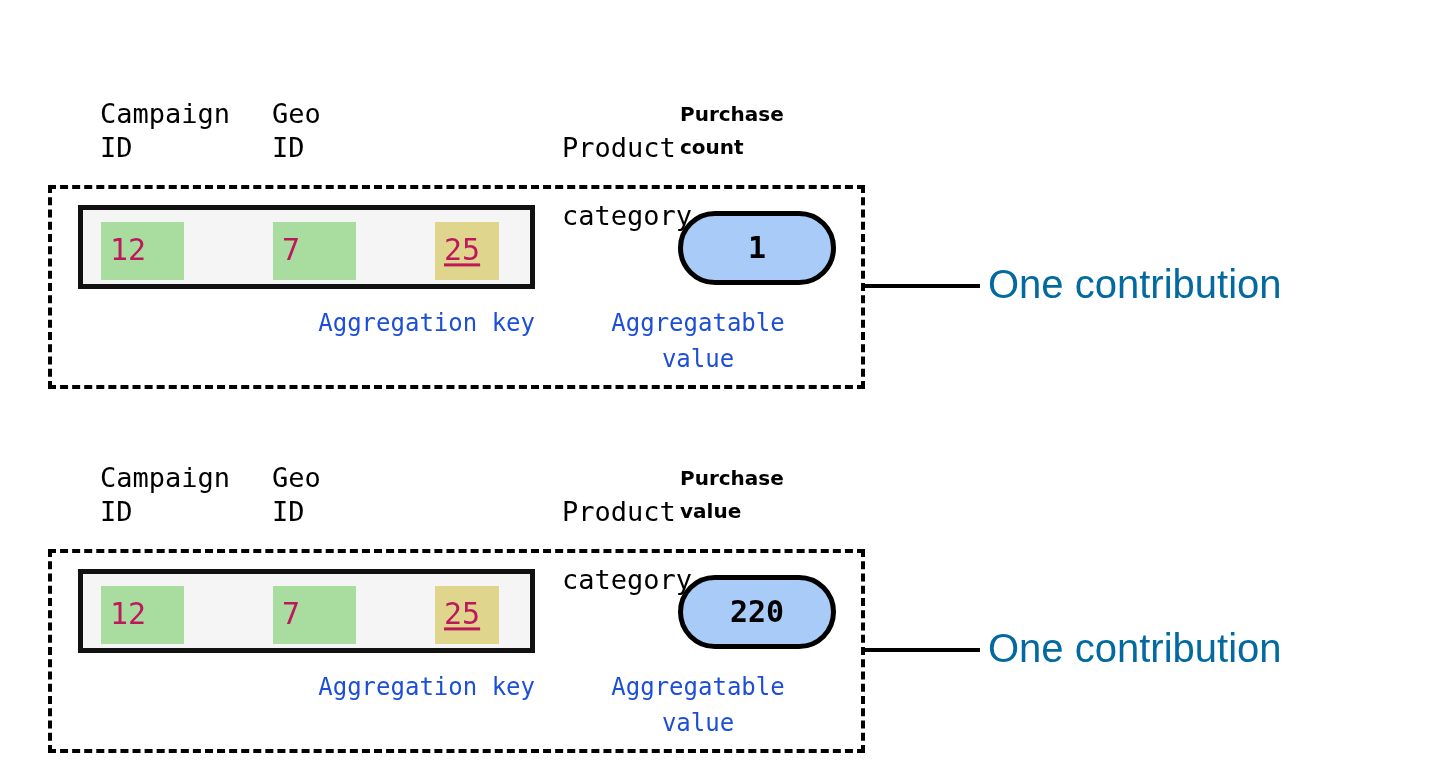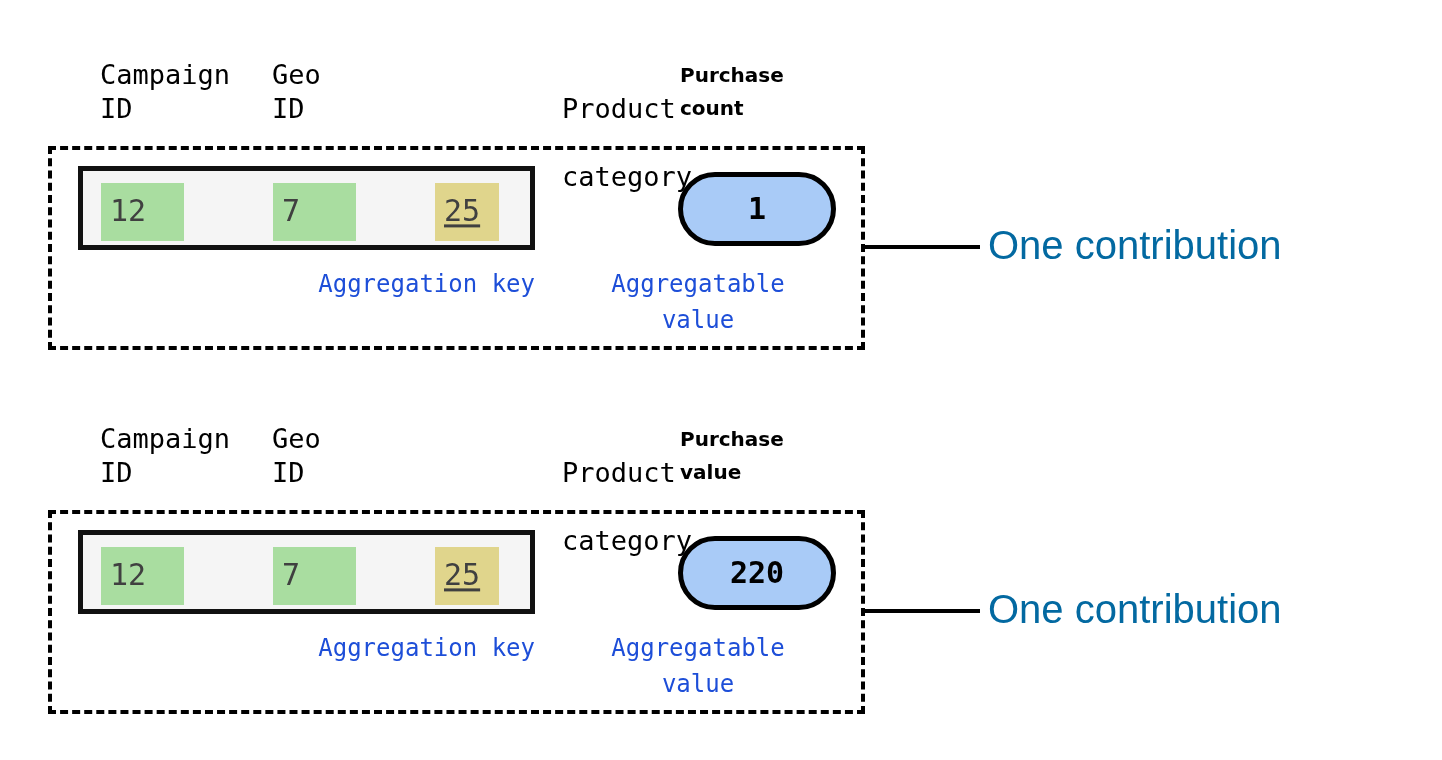--- a/index.html
+++ b/index.html
@@ -12,20 +12,21 @@
     height: 760px;
     position: relative;
     overflow: hidden;
     font-family: "DejaVu Sans Mono", monospace;
     -webkit-font-smoothing: antialiased;
   }
 
   .diagram {
     position: absolute;
     inset: 0;
+    margin-top: 39px;
   }
 
   
   .group {
     position: absolute;
     left: 0;
     width: 1442px;
   }
   .group.g1 { top: 0px; }
   .group.g2 { top: 364px; }
@@ -93,21 +94,21 @@
     display: block;
   }
   .key-cell span {
     position: absolute;
     left: 9px;
     top: 50%;
     transform: translateY(-52%);
     font-family: "DejaVu Sans Mono", monospace;
     font-size: 30px;
     line-height: 30px;
-    color: #404040;
+    color: #be185d;
     white-space: pre;
   }
   .cell-campaign { left: 18px;  width: 83px; background: #a9dda0; }
   .cell-geo      { left: 190px; width: 83px; background: #a9dda0; }
   .cell-product  { left: 352px; width: 64px; background: #e0d58c; }
   .cell-product span {
     text-decoration: underline;
     text-decoration-thickness: 3px;
     text-underline-offset: 3px;
   }

